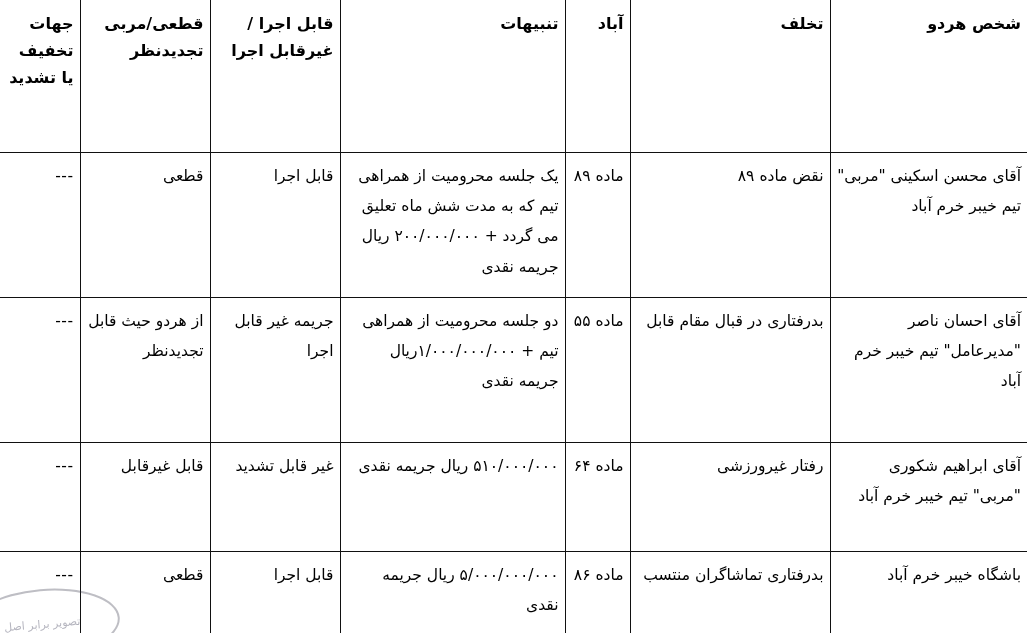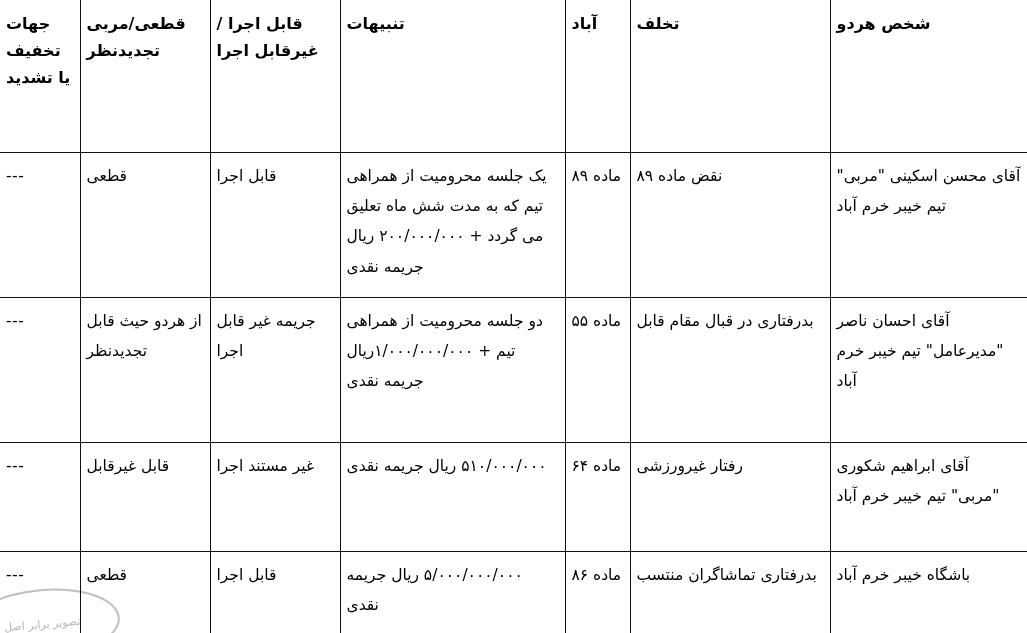--- a/index.html
+++ b/index.html
@@ -25,21 +25,21 @@
     border-collapse: collapse;
     table-layout: fixed;
     width: 1027px;
     direction: rtl;
   }
   table.sanctions td,
   table.sanctions th {
     border: 1.6px solid #111111;
     padding: 8px 6px;
     vertical-align: top;
-    text-align: left;
+    text-align: right;
     font-size: 15.5px;
     line-height: 1.95;
     font-weight: 400;
     word-wrap: break-word;
     overflow: hidden;
   }
   table.sanctions thead th {
     font-weight: bold;
     font-size: 16px;
     vertical-align: top;
@@ -134,21 +134,21 @@
         <td>دو جلسه محرومیت از همراهی تیم + ۱/۰۰۰/۰۰۰/۰۰۰ریال جریمه نقدی</td>
         <td>جریمه غیر قابل اجرا</td>
         <td>از هردو حیث قابل تجدیدنظر</td>
         <td class="dash">---</td>
       </tr>
       <tr class="r3">
         <td>آقای ابراهیم شکوری "مربی" تیم خیبر خرم آباد</td>
         <td>رفتار غیرورزشی</td>
         <td>ماده ۶۴</td>
         <td>۵۱۰/۰۰۰/۰۰۰ ریال جریمه نقدی</td>
-        <td>غیر مستند اجرا</td>
+        <td>غیر قابل تشدید</td>
         <td>قابل غیرقابل</td>
         <td class="dash">---</td>
       </tr>
       <tr class="r4">
         <td>باشگاه خیبر خرم آباد</td>
         <td>بدرفتاری تماشاگران منتسب</td>
         <td>ماده ۸۶</td>
         <td>۵/۰۰۰/۰۰۰/۰۰۰ ریال جریمه نقدی</td>
         <td>قابل اجرا</td>
         <td>قطعی</td>

